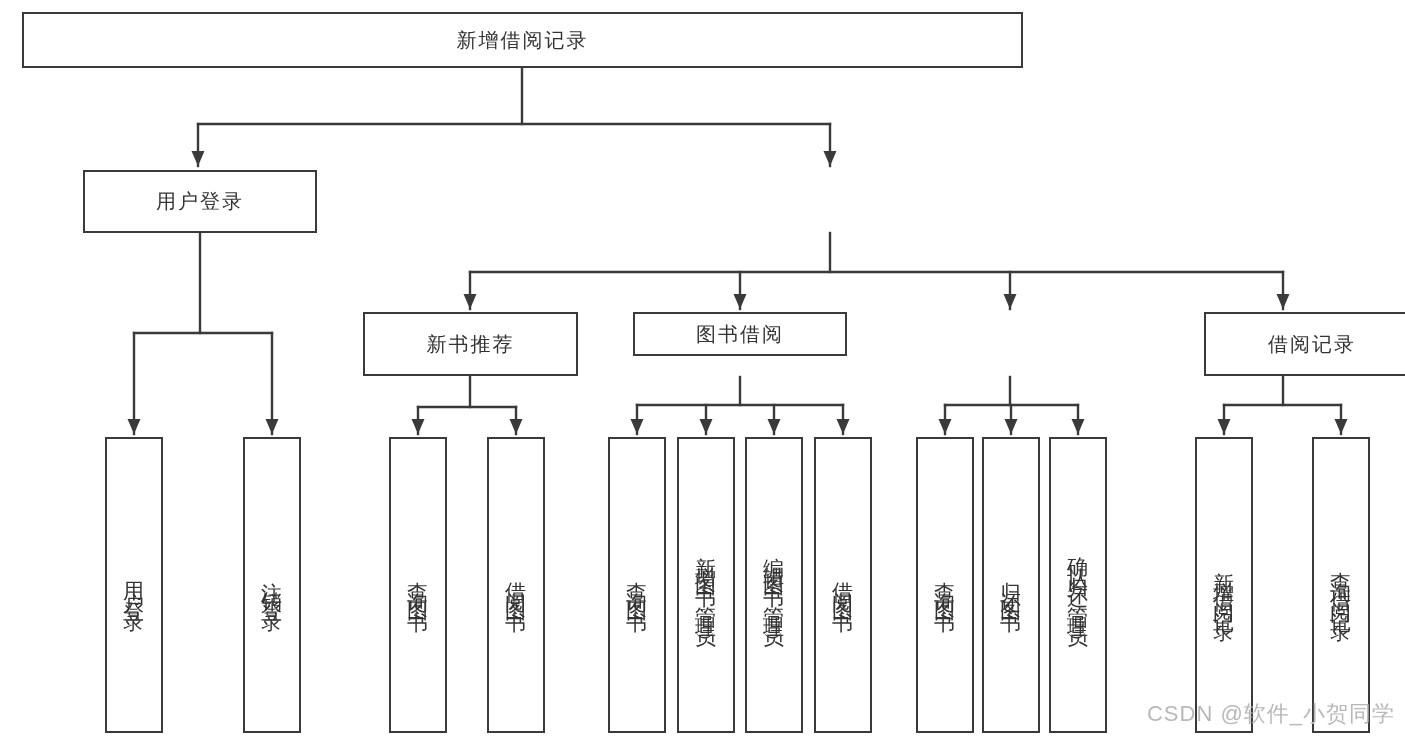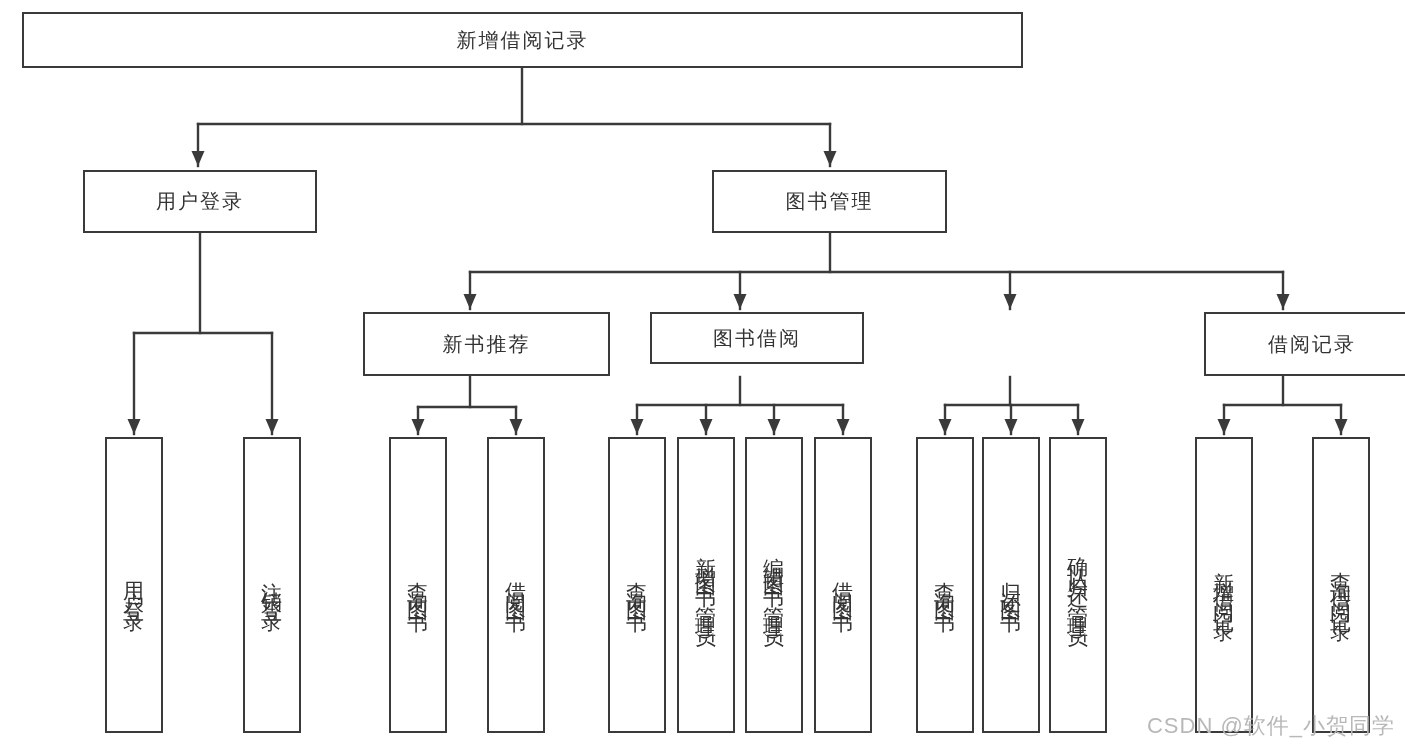--- a/index.html
+++ b/index.html
@@ -53,21 +53,21 @@
     text-orientation: mixed;
     font-size: 21px;
     letter-spacing: 10px;
     line-height: 1;
     color: var(--text, #333333);
     white-space: nowrap;
   }
   .watermark {
     position: absolute;
     right: 10px;
-    bottom: 6px;
+    bottom: 18px;
     font-size: 22px;
     letter-spacing: 1px;
     color: var(--watermark, #b8b8b8);
     pointer-events: none;
   }
 </style>
 </head>
 <body>
 
 <div class="stage">
@@ -120,28 +120,25 @@
     <path class="cline" d="M1341 405 L1341 434" marker-end="url(#arw)"></path>
   </svg>
 
   <div class="hbox" style="left:22px; top:12px; width:1001px; height:56px;">
     <span>新增借阅记录</span>
   </div>
 
   <div class="hbox" style="left:83px; top:170px; width:234px; height:63px;">
     <span>用户登录</span>
   </div>
-  <div class="hbox" style="left:712px; top:170px; width:235px; height:63px;">
-    <span>图书管理</span>
-  </div>
 
-  <div class="hbox" style="left:363px; top:312px; width:247px; height:64px;">
+  <div class="hbox" style="left:363px; top:312px; width:215px; height:64px;">
     <span>新书推荐</span>
   </div>
-  <div class="hbox" style="left:633px; top:312px; width:214px; height:52px;margin-left:17px;">
+  <div class="hbox" style="left:633px; top:312px; width:214px; height:44px;">
     <span>图书借阅</span>
   </div>
   <div class="hbox" style="left:1176px; top:312px; width:216px; height:64px;margin-left:28px;">
     <span>借阅记录</span>
   </div>
 
   <div class="vbox" style="left:105px;">
     <span>用户登录</span>
   </div>
   <div class="vbox" style="left:243px;">

